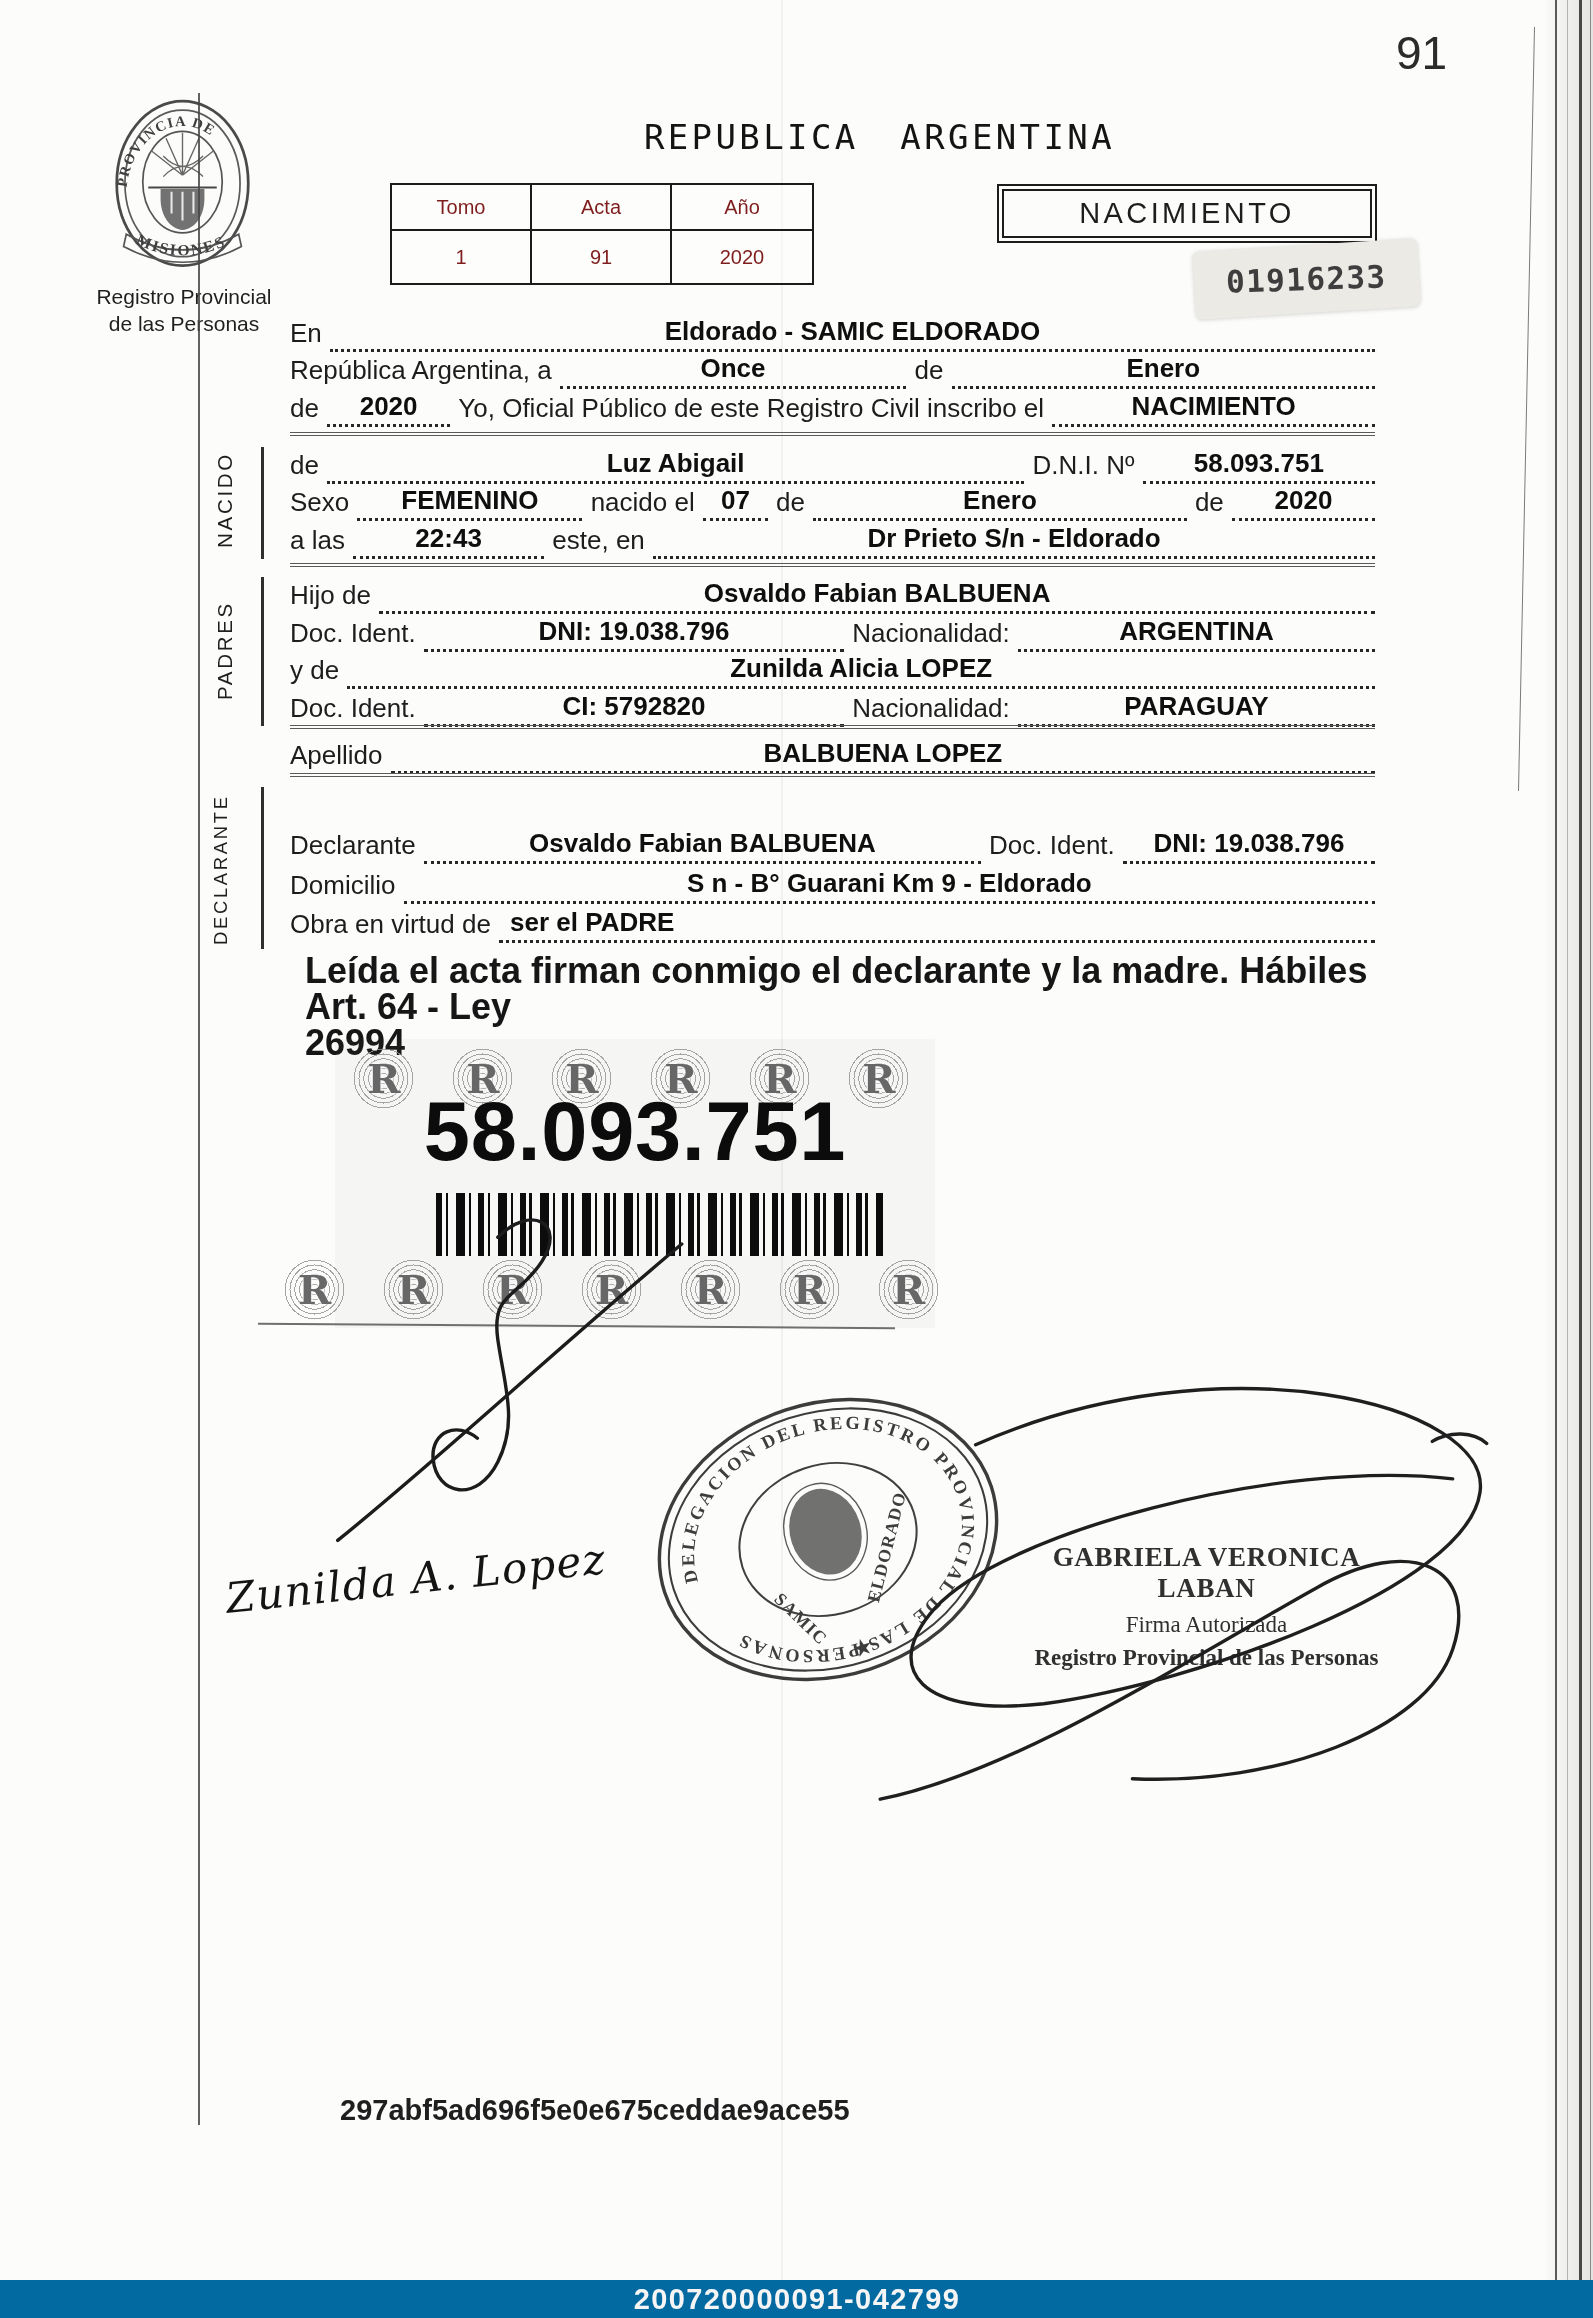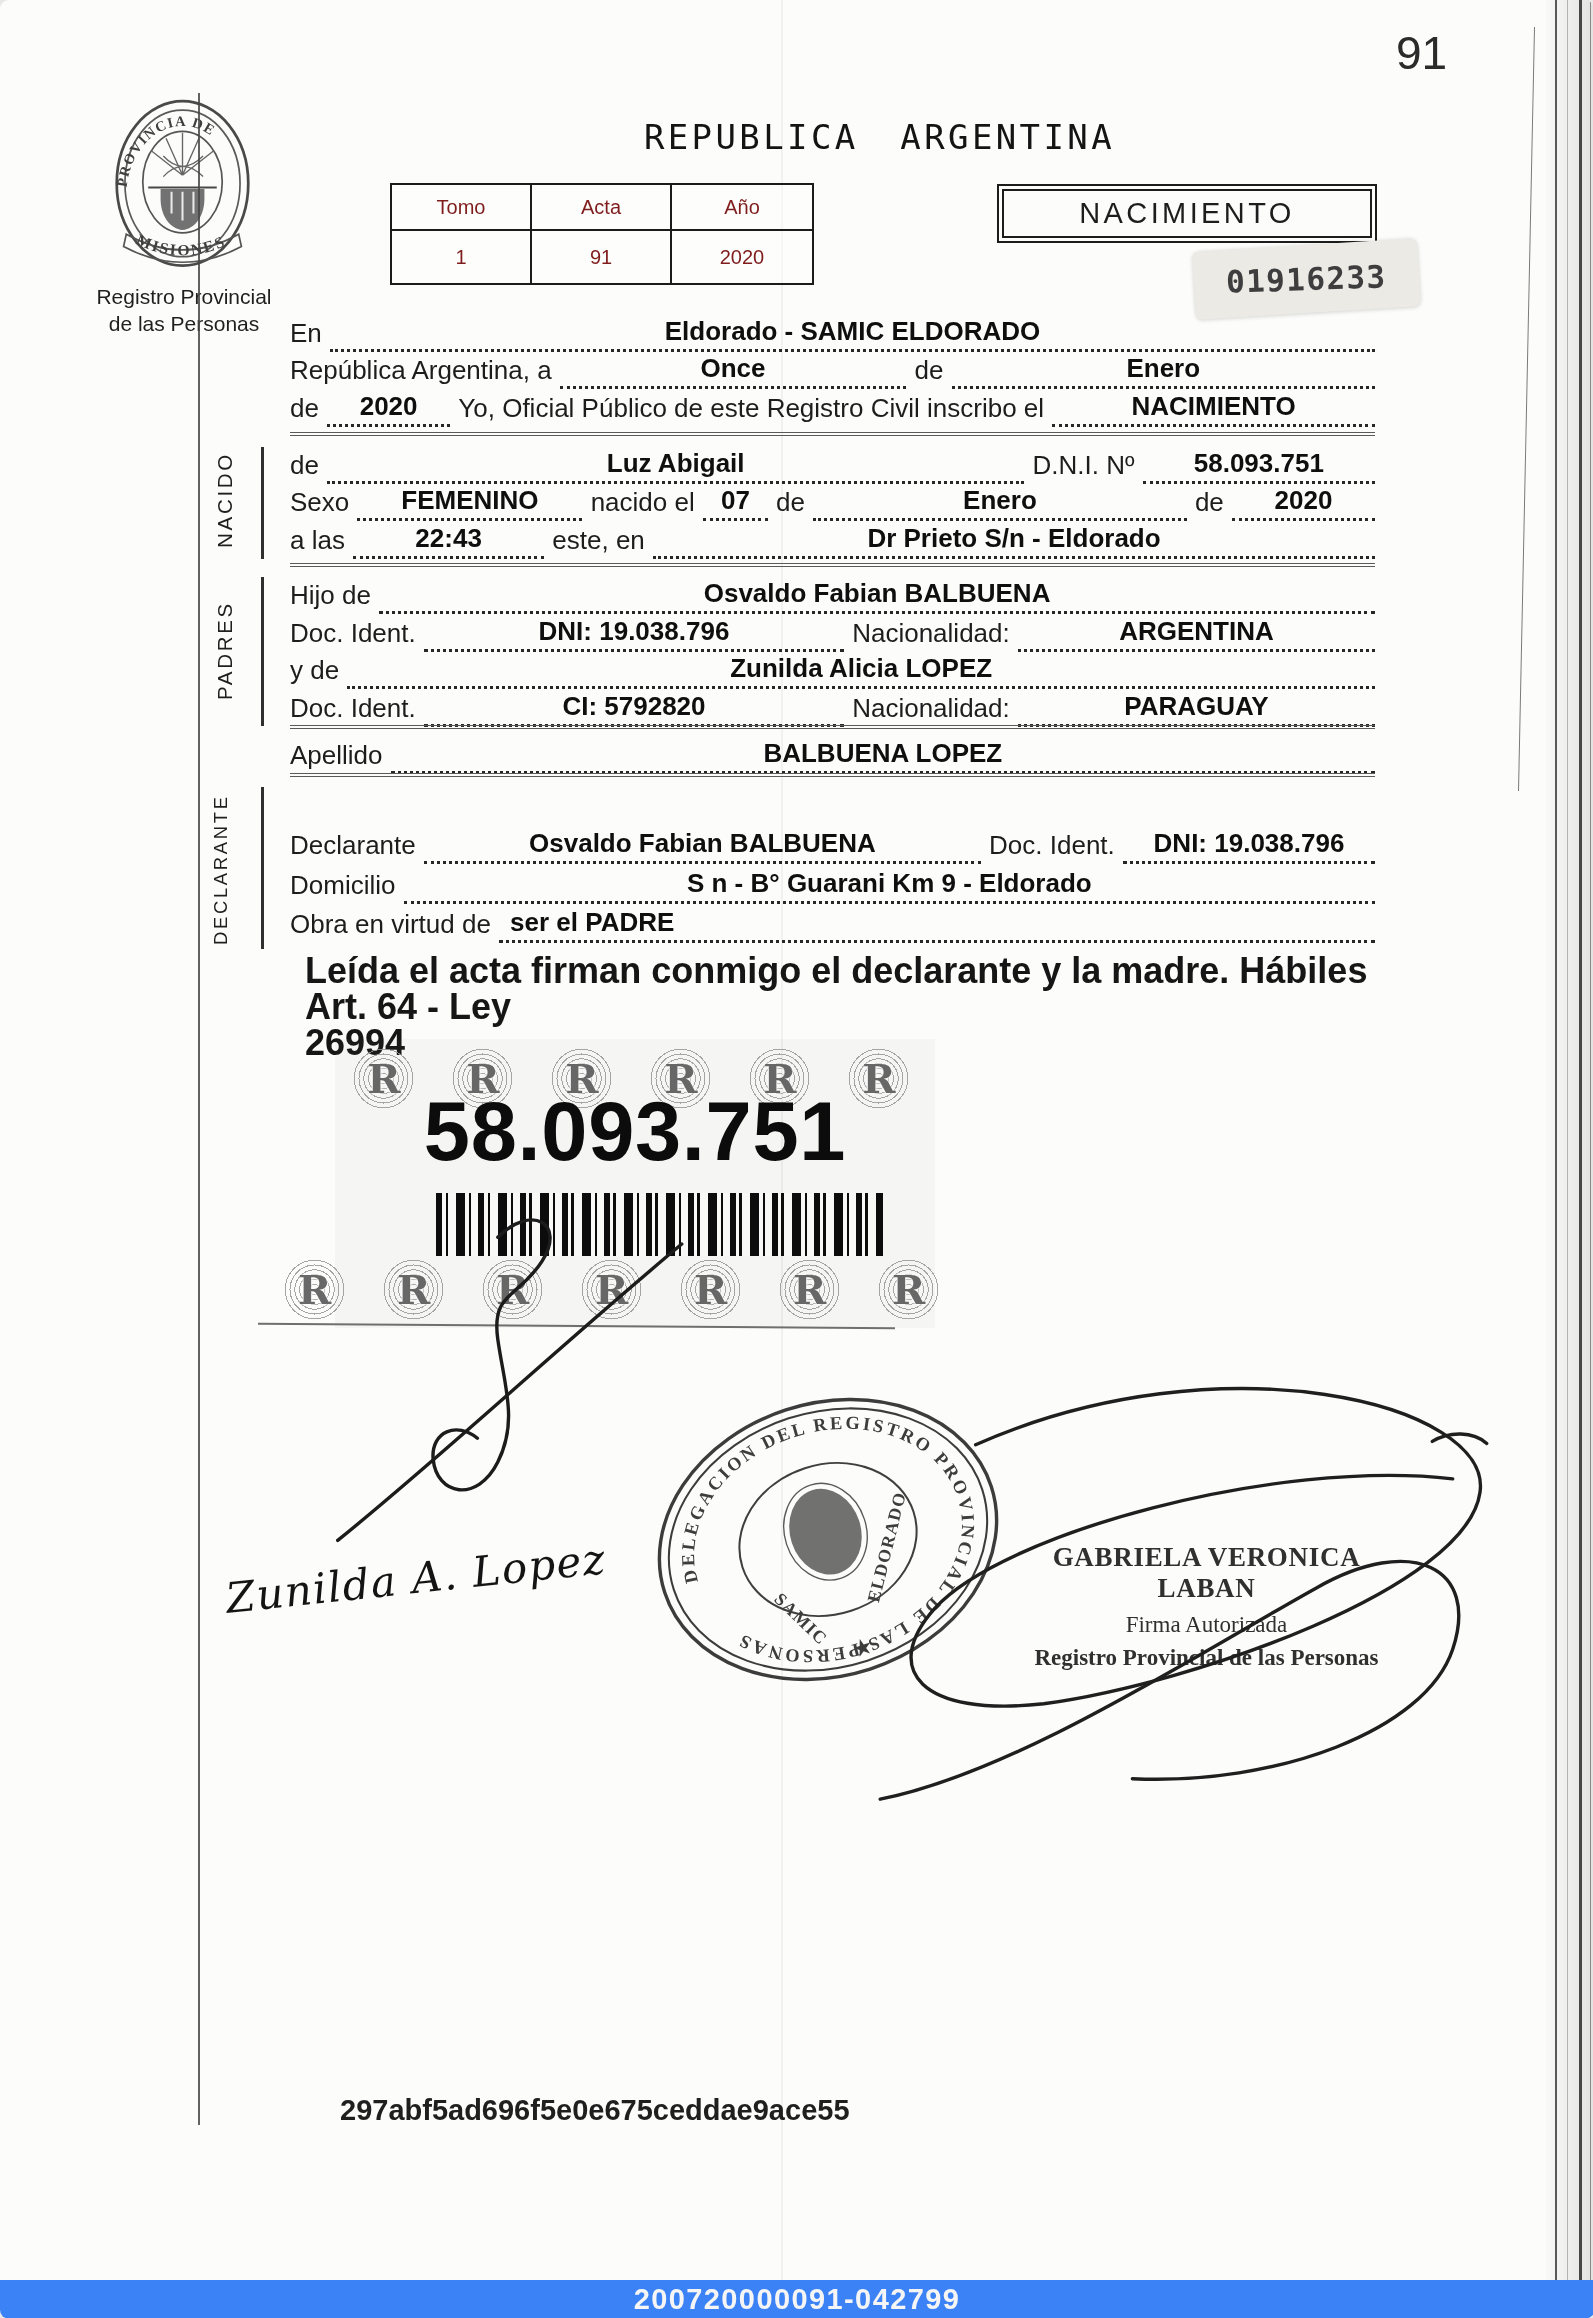--- a/index.html
+++ b/index.html
@@ -1,17 +1,17 @@
 <!DOCTYPE html>
 <html style="font-size:11px"><head>
 <meta charset="utf-8">
 <style>
   * { margin:0; padding:0; box-sizing:border-box; }
   body { background:#e8e8e8; font-family:"Liberation Sans", sans-serif; }
-  .page { position:relative; width:1594px; height:2319px; margin:0 auto; background:#fcfcfb; overflow:hidden; color:#1d1d1d;border-radius:9px; }
+  .page { position:relative; width:1594px; height:2319px; margin:0 auto; background:#fcfcfb; overflow:hidden; color:#1d1d1d; }
 
   
   .fold-line { position:absolute; background:rgba(0,0,0,0.045); }
   .edge-wash { position:absolute; right:0; top:0; width:48px; height:2280px; background:linear-gradient(90deg, rgba(0,0,0,0.01), rgba(0,0,0,0.10)); }
   .streak { position:absolute; }
 
   
   .page-number { position:absolute; left:1396px; top:26px; font-size:46px; color:#2b2b2b; }
   .seal { position:absolute; left:100px; top:93px; width:165px; height:185px; }
   .seal-caption { position:absolute; left:60px; top:284px; width:248px; text-align:center; font-size:21px; line-height:26.6px; color:#1f1f1f; }
@@ -60,21 +60,21 @@
   .flourish { position:absolute; left:273px; top:1196px; width:436px; height:355px; }
   .madre-sign { position:absolute; left:225px; top:1554px; font-family:"DejaVu Serif", serif; font-style:italic; font-size:42px; letter-spacing:1.4px; color:#141414; transform:rotate(-6deg); white-space:nowrap; }
   .round-stamp { position:absolute; left:637px; top:1376px; width:382px; height:327px; }
   .oficial { position:absolute; left:1009px; top:1542px; width:395px; text-align:center; font-family:"Liberation Serif", serif; color:#303030; }
   .oficial .nombre { font-size:27px; font-weight:bold; letter-spacing:0.7px; }
   .oficial .cargo { font-size:23px; margin-top:8.2px; }
   .oficial .org { font-size:23px; font-weight:bold; margin-top:6.8px; }
   .big-sign { position:absolute; left:839px; top:1363px; width:689px; height:443px; pointer-events:none; }
 
   .hash-code { position:absolute; left:340px; top:2094px; font-size:29px; font-weight:bold; color:#1f1f1f; }
-  .bottom-bar { position:absolute; left:0; top:2280px; width:1594px; height:38px; background:#3b82f6; display:flex; align-items:center; justify-content:center; }
+  .bottom-bar { position:absolute; left:0; top:2280px; width:1594px; height:38px; background:#0369a1; display:flex; align-items:center; justify-content:center; }
   .bottom-bar b { color:#f5f5f5; font-size:29px; font-weight:bold; letter-spacing:1.4px; }
 </style>
 </head>
 <body>
 
 <div class="page">
 
   <div class="fold-line" style="left:781px; top:0; width:2px; height:2280px;"></div>
   <div class="edge-wash"></div>
   <div class="streak" style="left:1526px; top:27px; width:1.4px; height:764px; background:#7a7a7a; transform:rotate(1.2deg);"></div>

